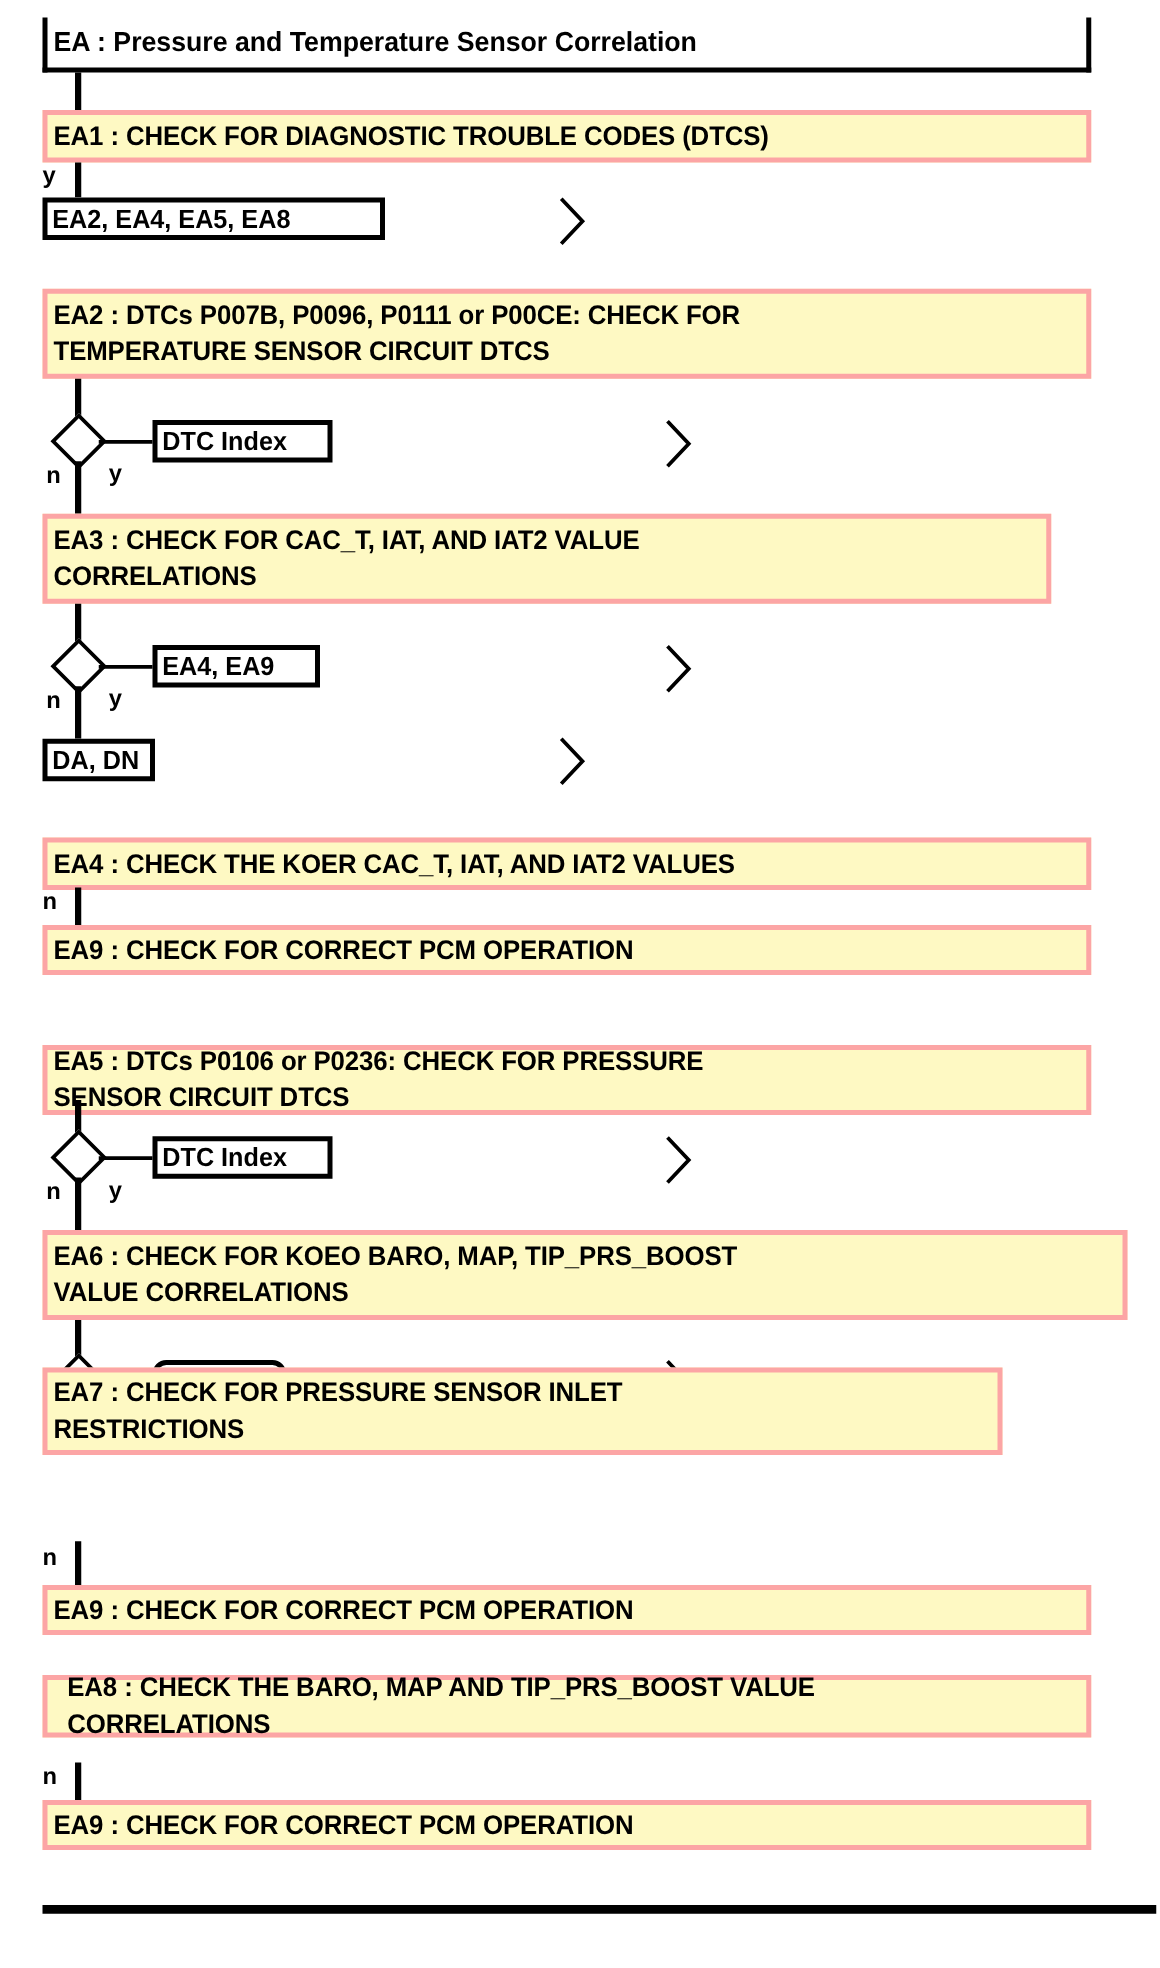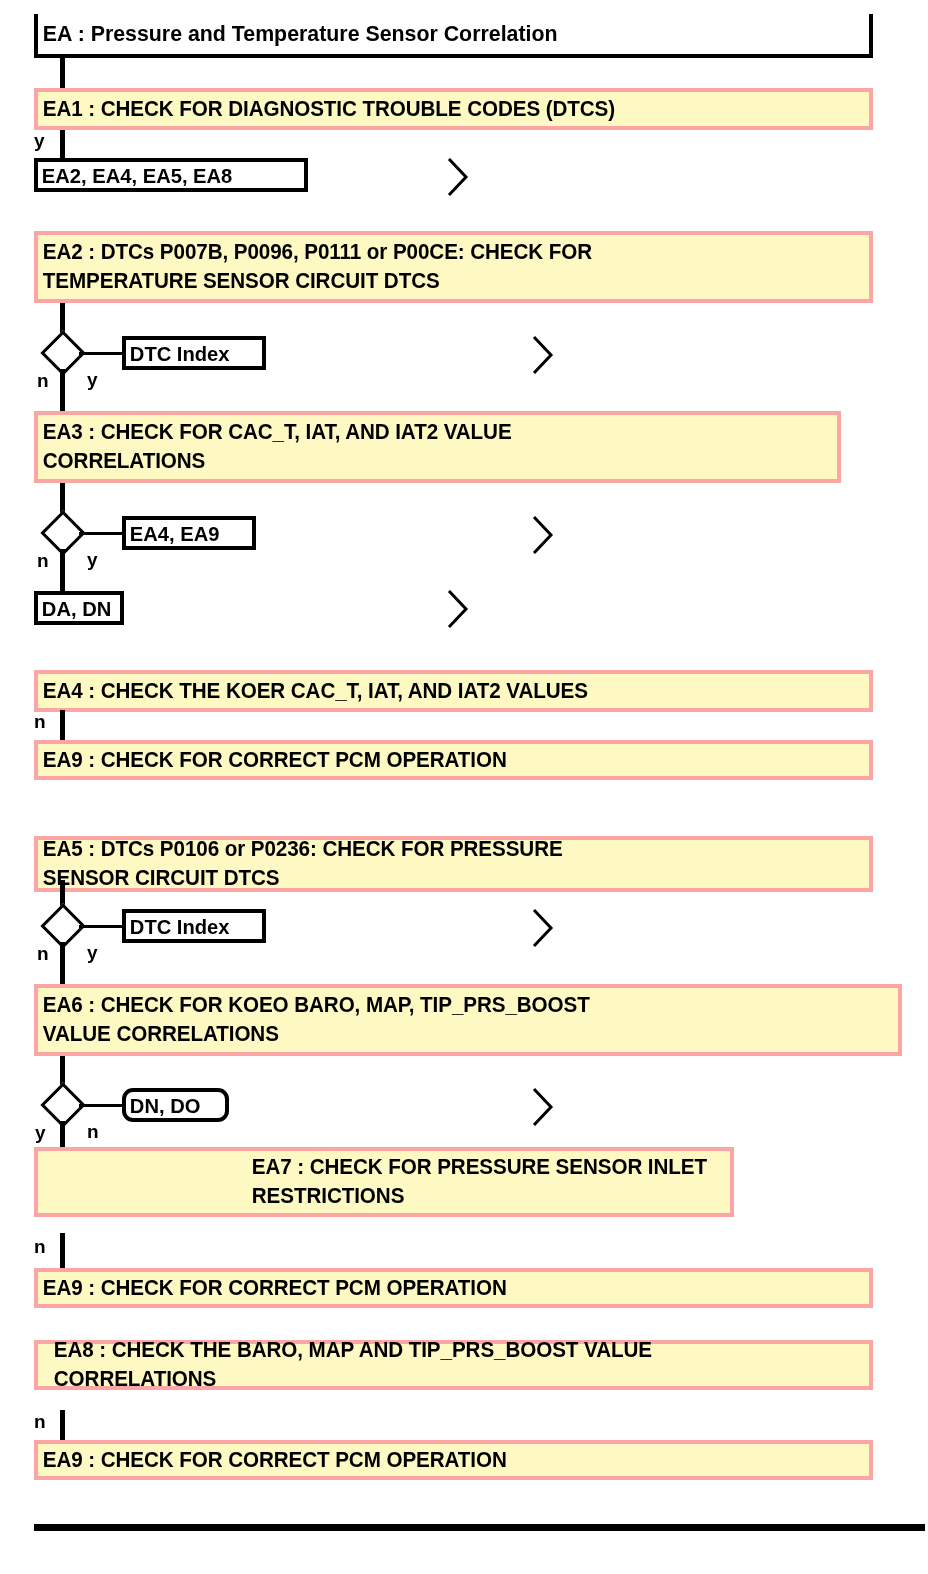--- a/index.html
+++ b/index.html
@@ -247,21 +247,21 @@
   </div>
   <div class="chevron" style="left:528px; top:1083px;">
     <svg width="30" height="48" viewBox="0 0 30 48">
         <polyline points="6,6 23,24 6,42" fill="none" stroke="#000" stroke-width="3"></polyline>
       </svg>
   </div>
   <div class="branch-label" style="left:35px; top:1123px;">y</div>
   <div class="branch-label" style="left:87px; top:1122px;">n</div>
   <div class="vline" style="left:60px; top:1121px; width:5px; height:42px;"></div>
 
-  <div class="step-box" style="left:34px; top:1147px; width:700px; height:70px;justify-content:flex-end;">
+  <div class="step-box" style="left:34px; top:1094px; width:768px; height:70px;">
     <span class="step-text">EA7 : CHECK FOR PRESSURE SENSOR INLET
 RESTRICTIONS</span>
   </div>
   <div class="vline" style="left:60px; top:1233px; width:5px; height:36px;"></div>
   <div class="branch-label" style="left:34px; top:1237px;">n</div>
 
   <div class="step-box" style="left:34px; top:1268px; width:839px; height:40px;">
     <span class="step-text">EA9 : CHECK FOR CORRECT PCM OPERATION</span>
   </div>
 

